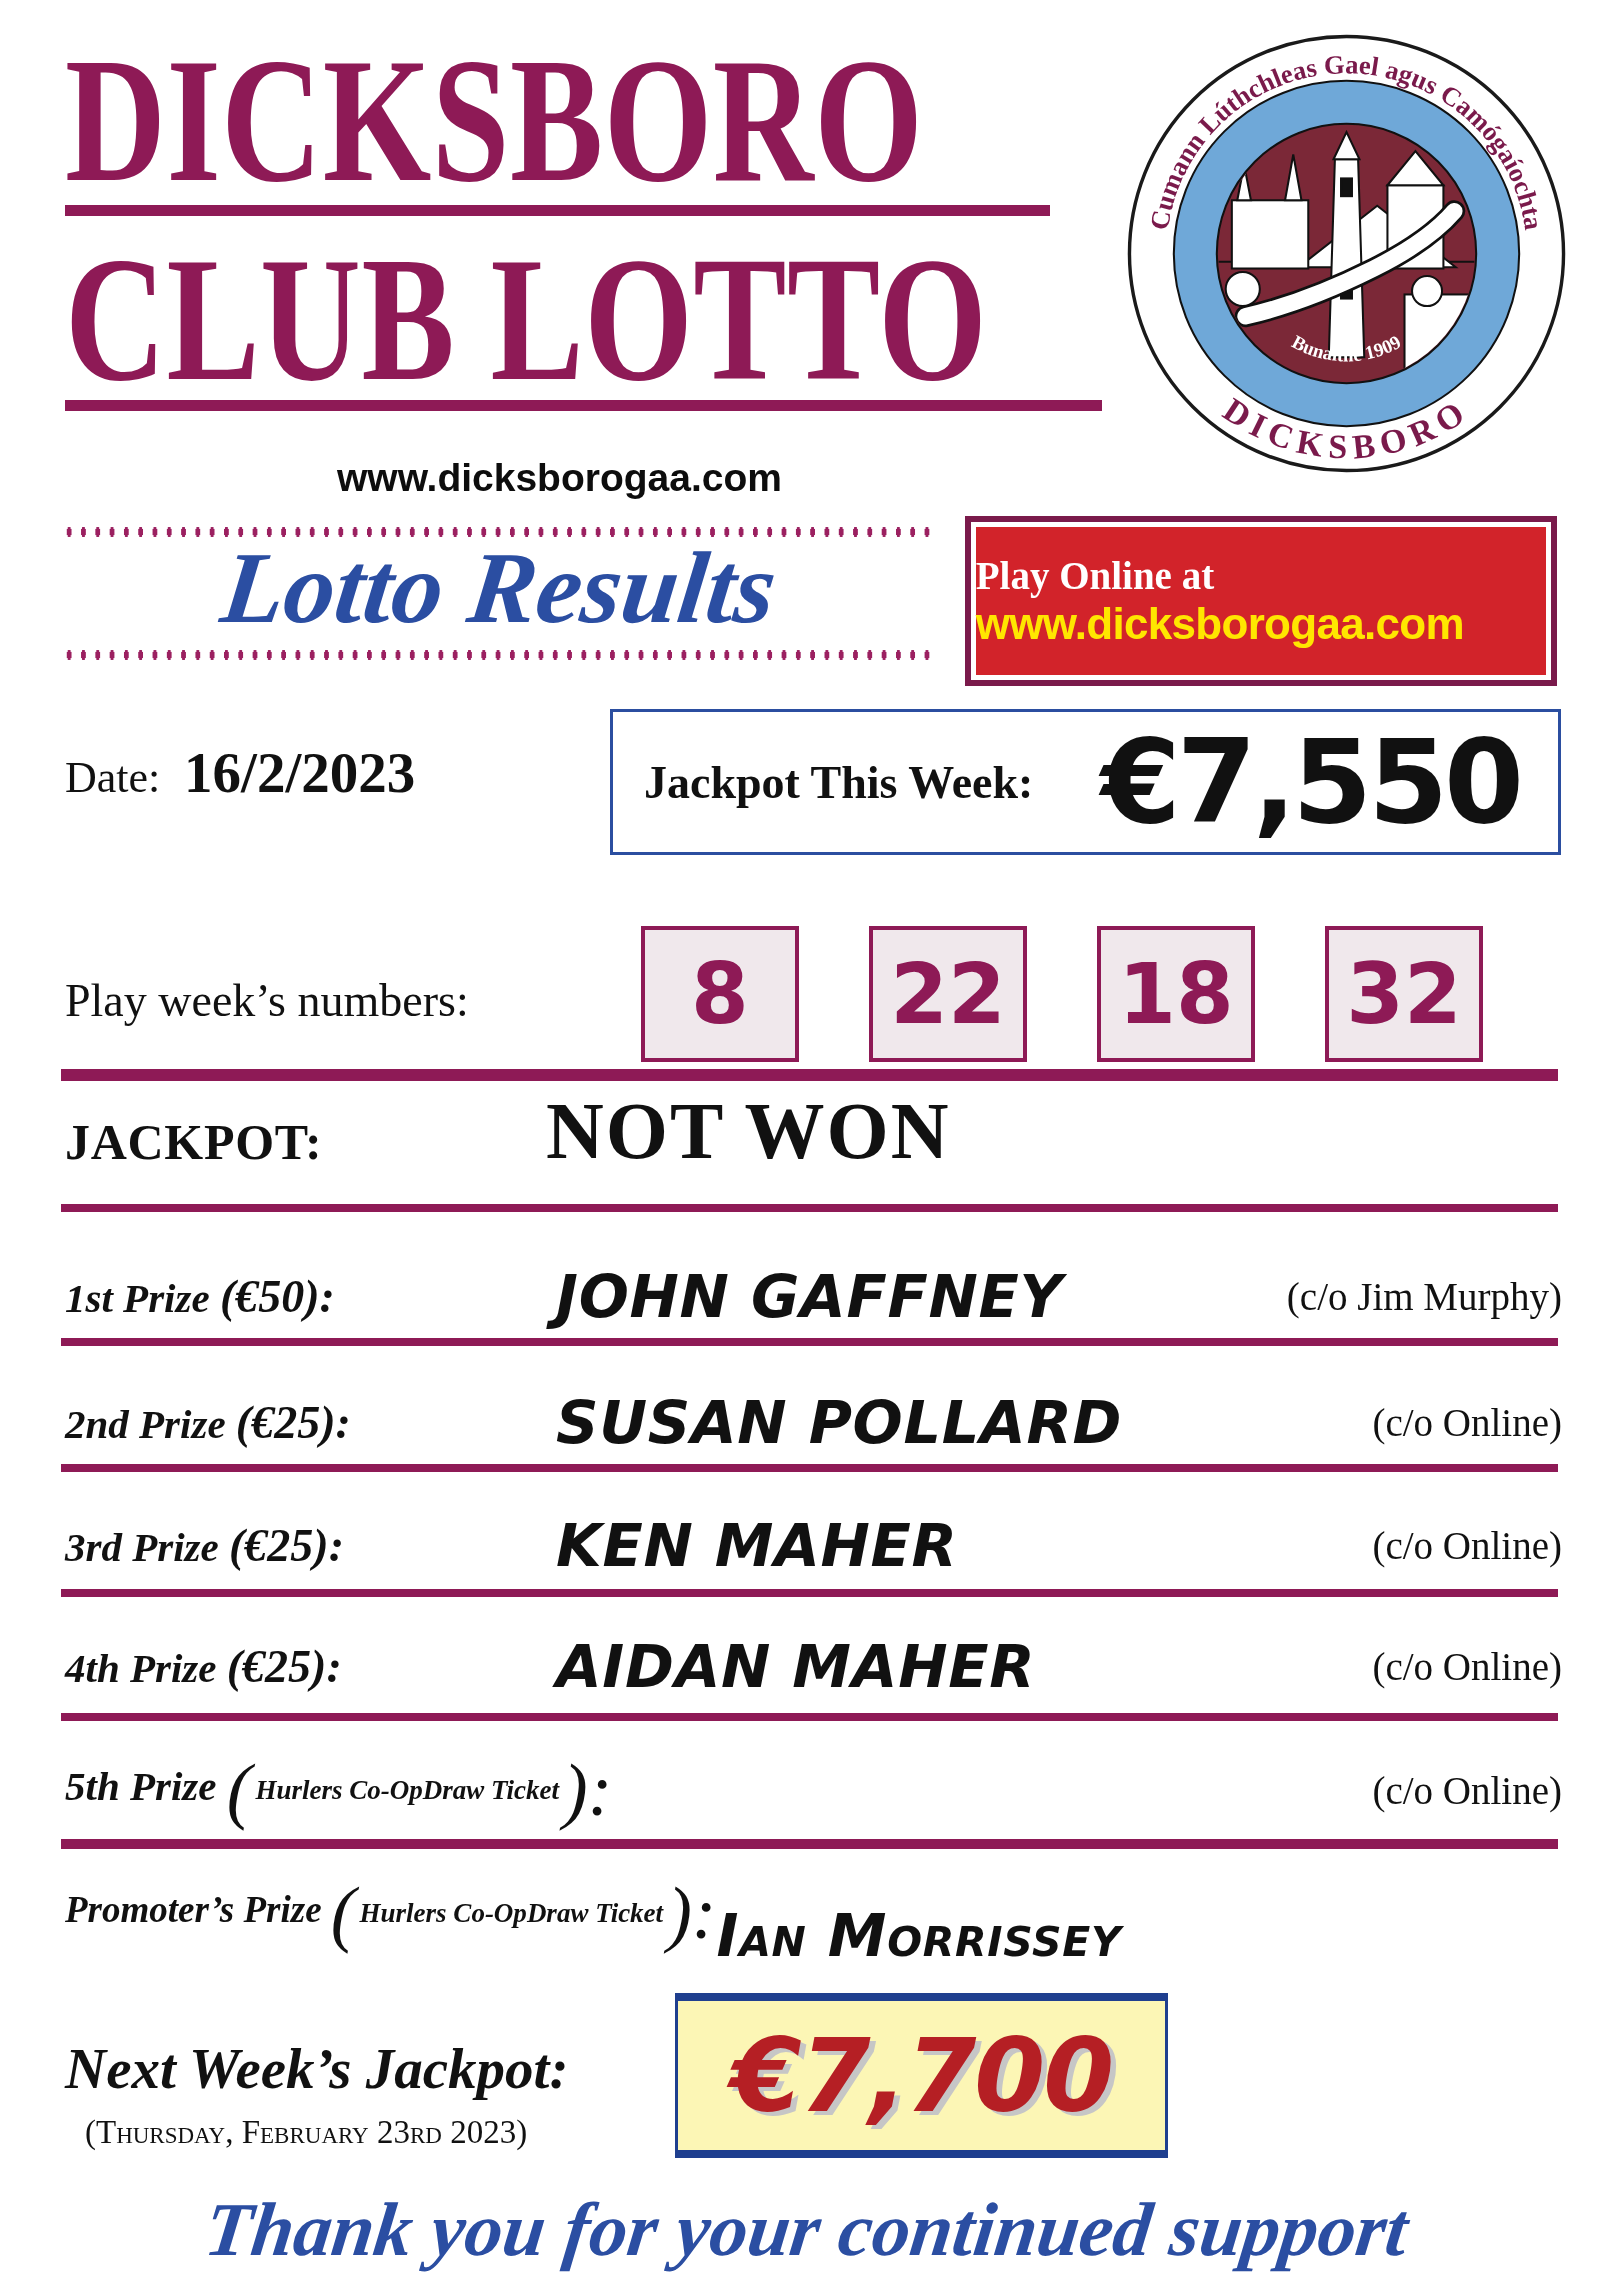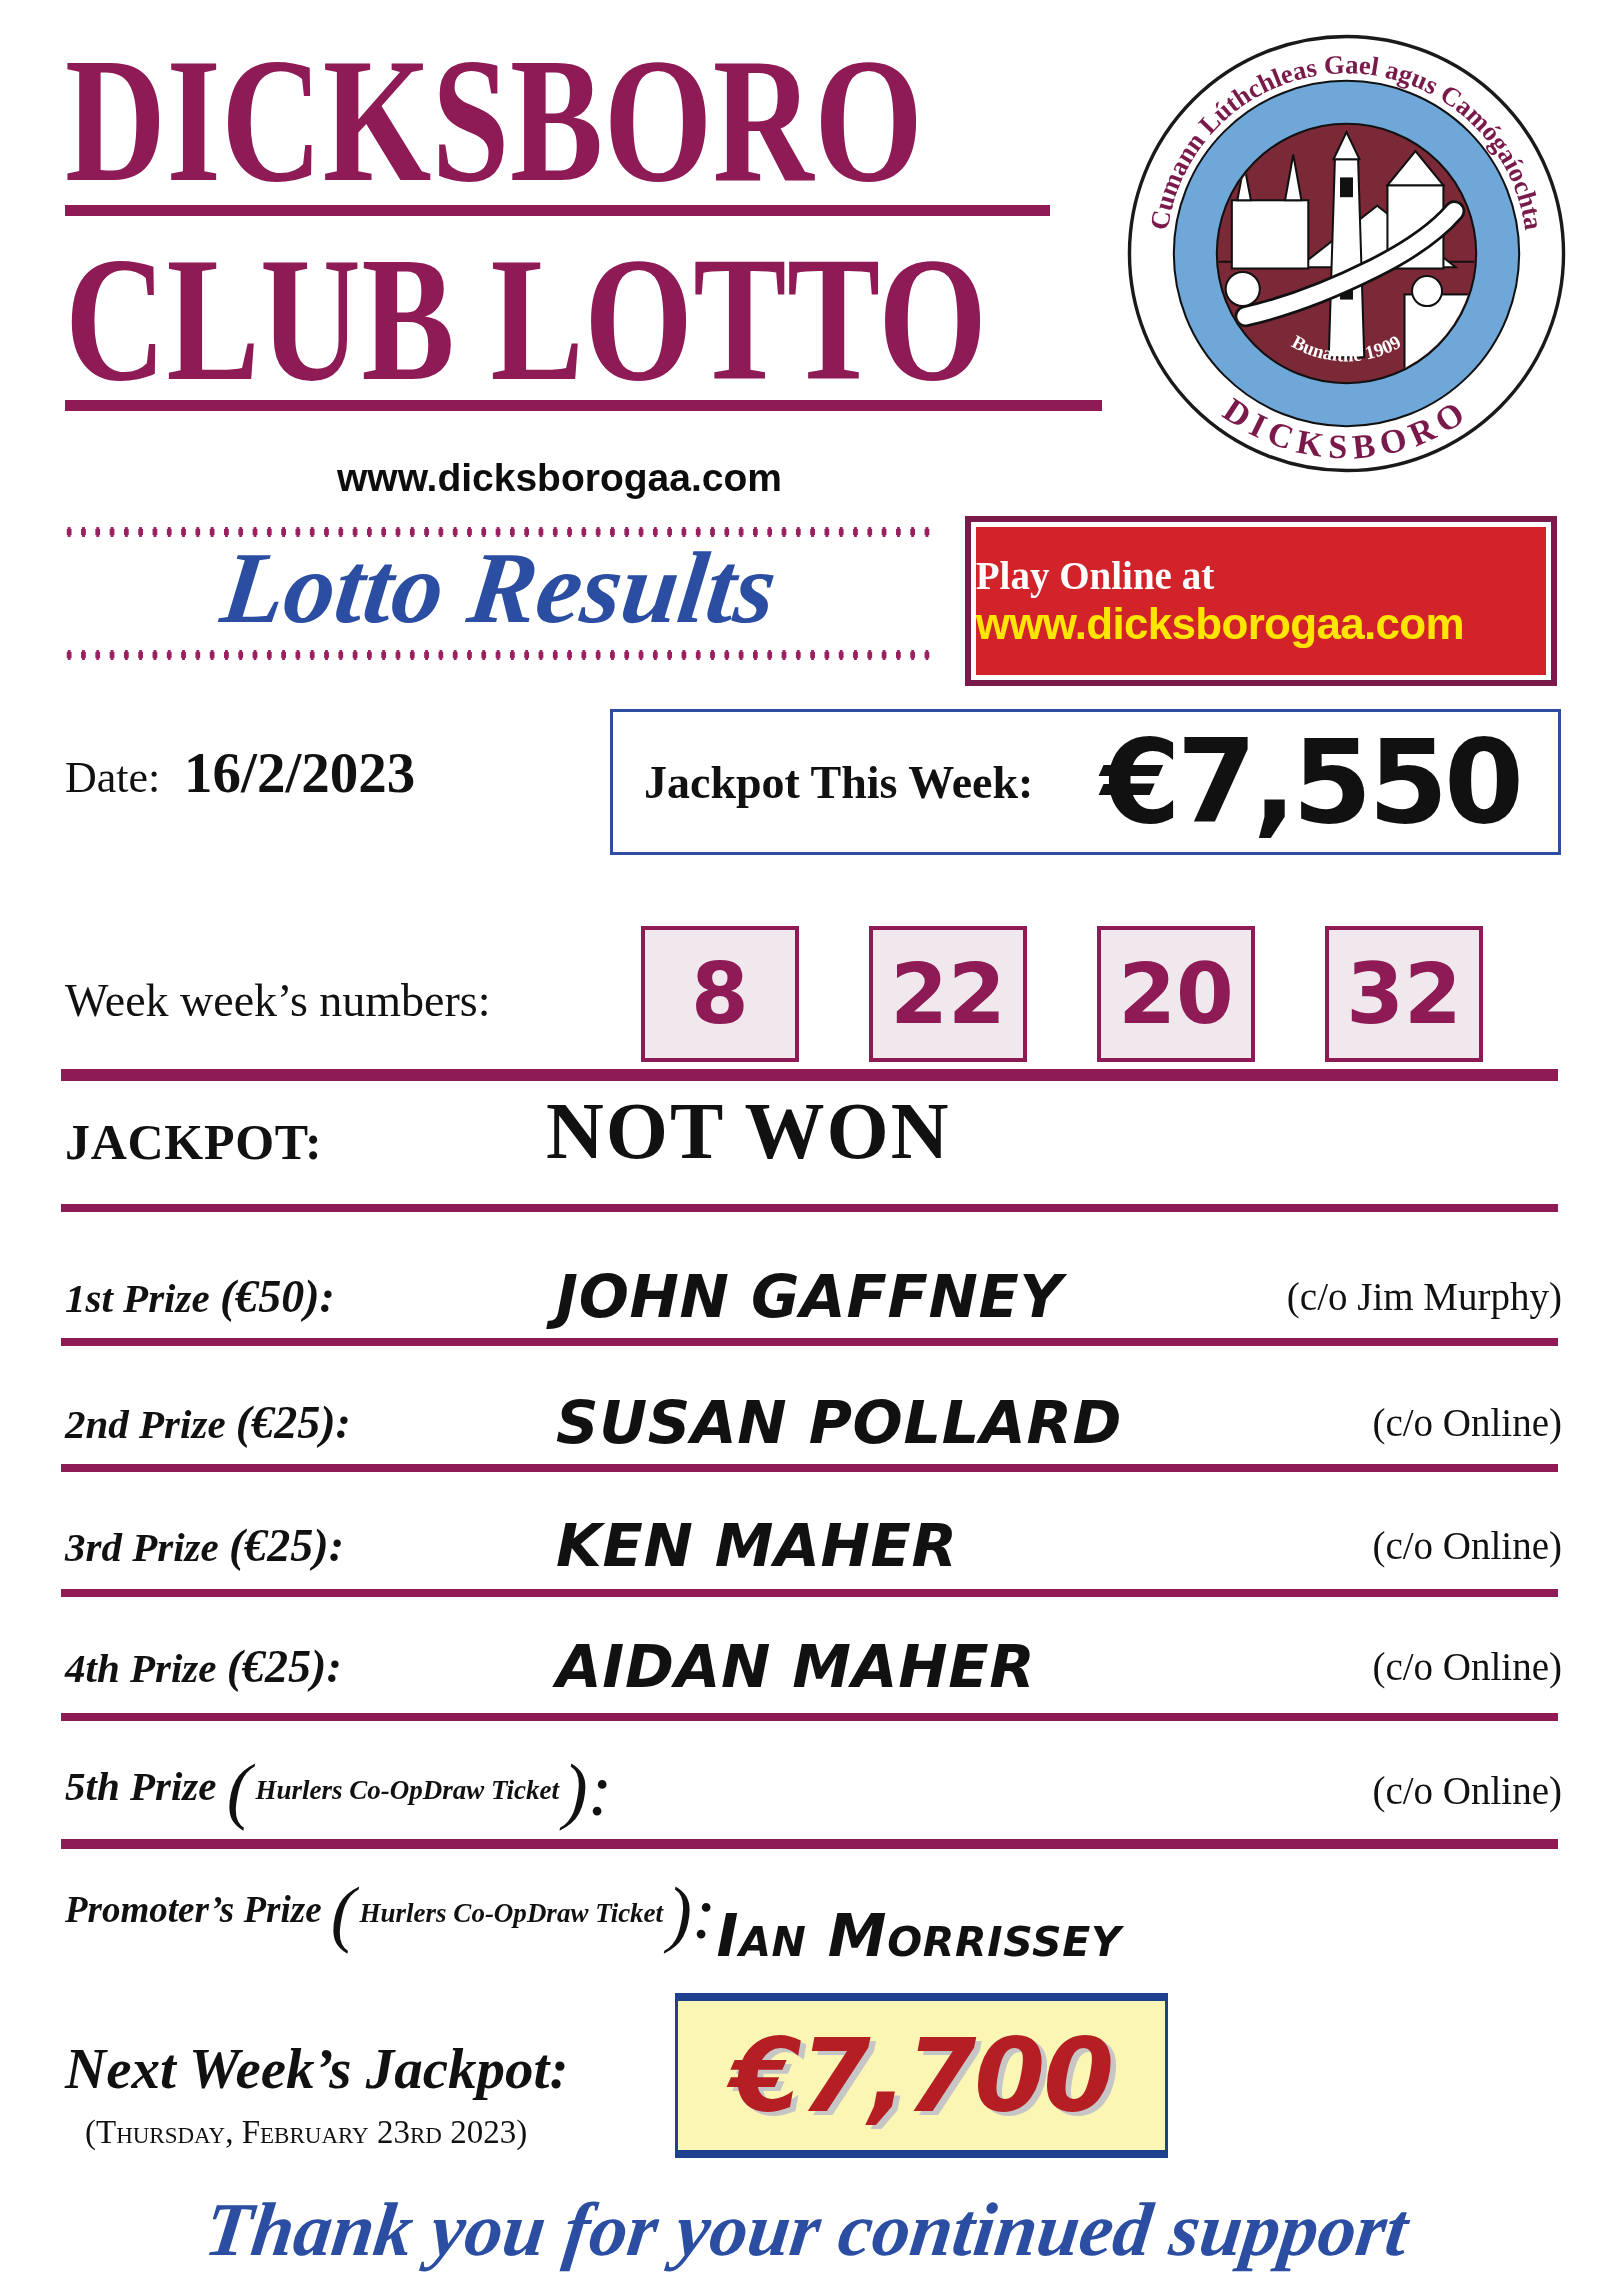--- a/index.html
+++ b/index.html
@@ -160,30 +160,30 @@
 
   <div class="date-row">
     <span class="date-label">Date:</span>
     <span class="date-value">16/2/2023</span>
   </div>
   <div class="jackpot-box">
     <span class="jackpot-label">Jackpot This Week:</span>
     <span class="jackpot-value">€7,550</span>
   </div>
 
-  <div class="numbers-label">Week week’s numbers:</div>
+  <div class="numbers-label">Play week’s numbers:</div>
   <div class="numbers-row">
     <div class="num-box">
         <span>8</span>
       </div>
     <div class="num-box">
         <span>22</span>
       </div>
     <div class="num-box">
-        <span>20</span>
+        <span>18</span>
       </div>
     <div class="num-box">
         <span>32</span>
       </div>
   </div>
 
   <div class="rule rule-thick" style="top:1069px;"></div>
 
   <div class="result-label">JACKPOT:</div>
   <div class="result-value">NOT WON</div>

